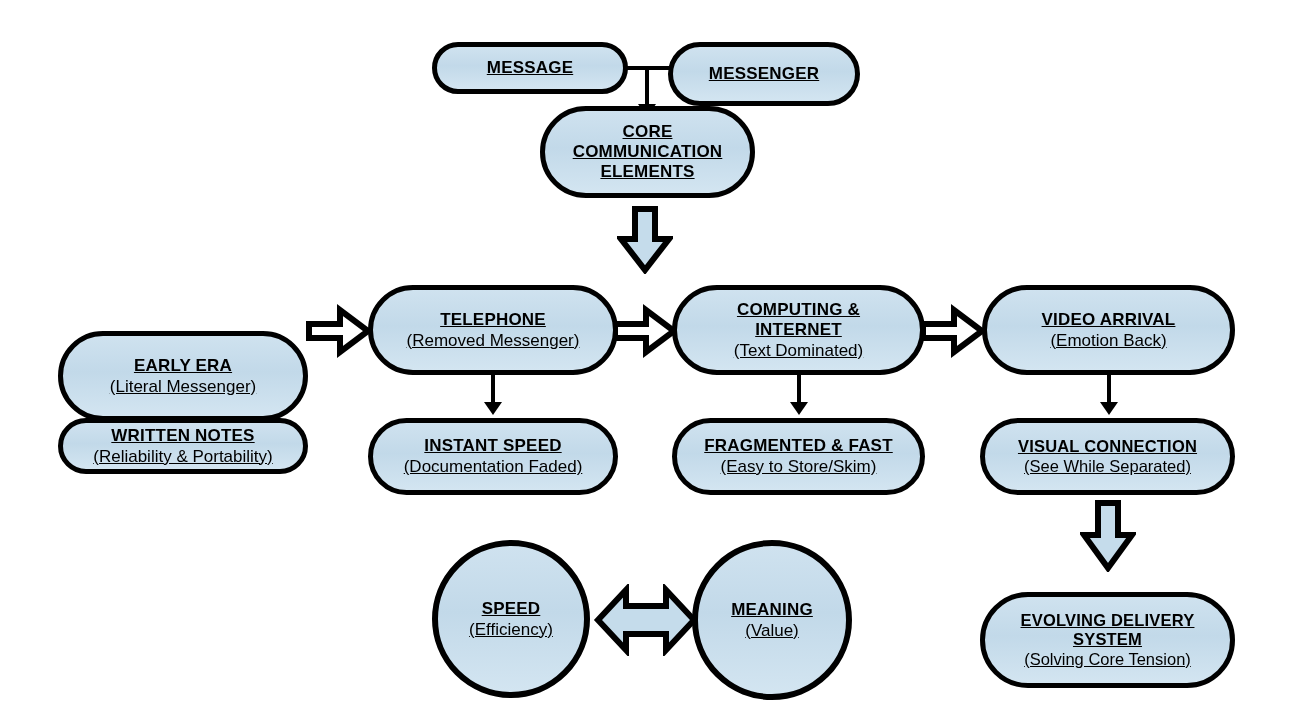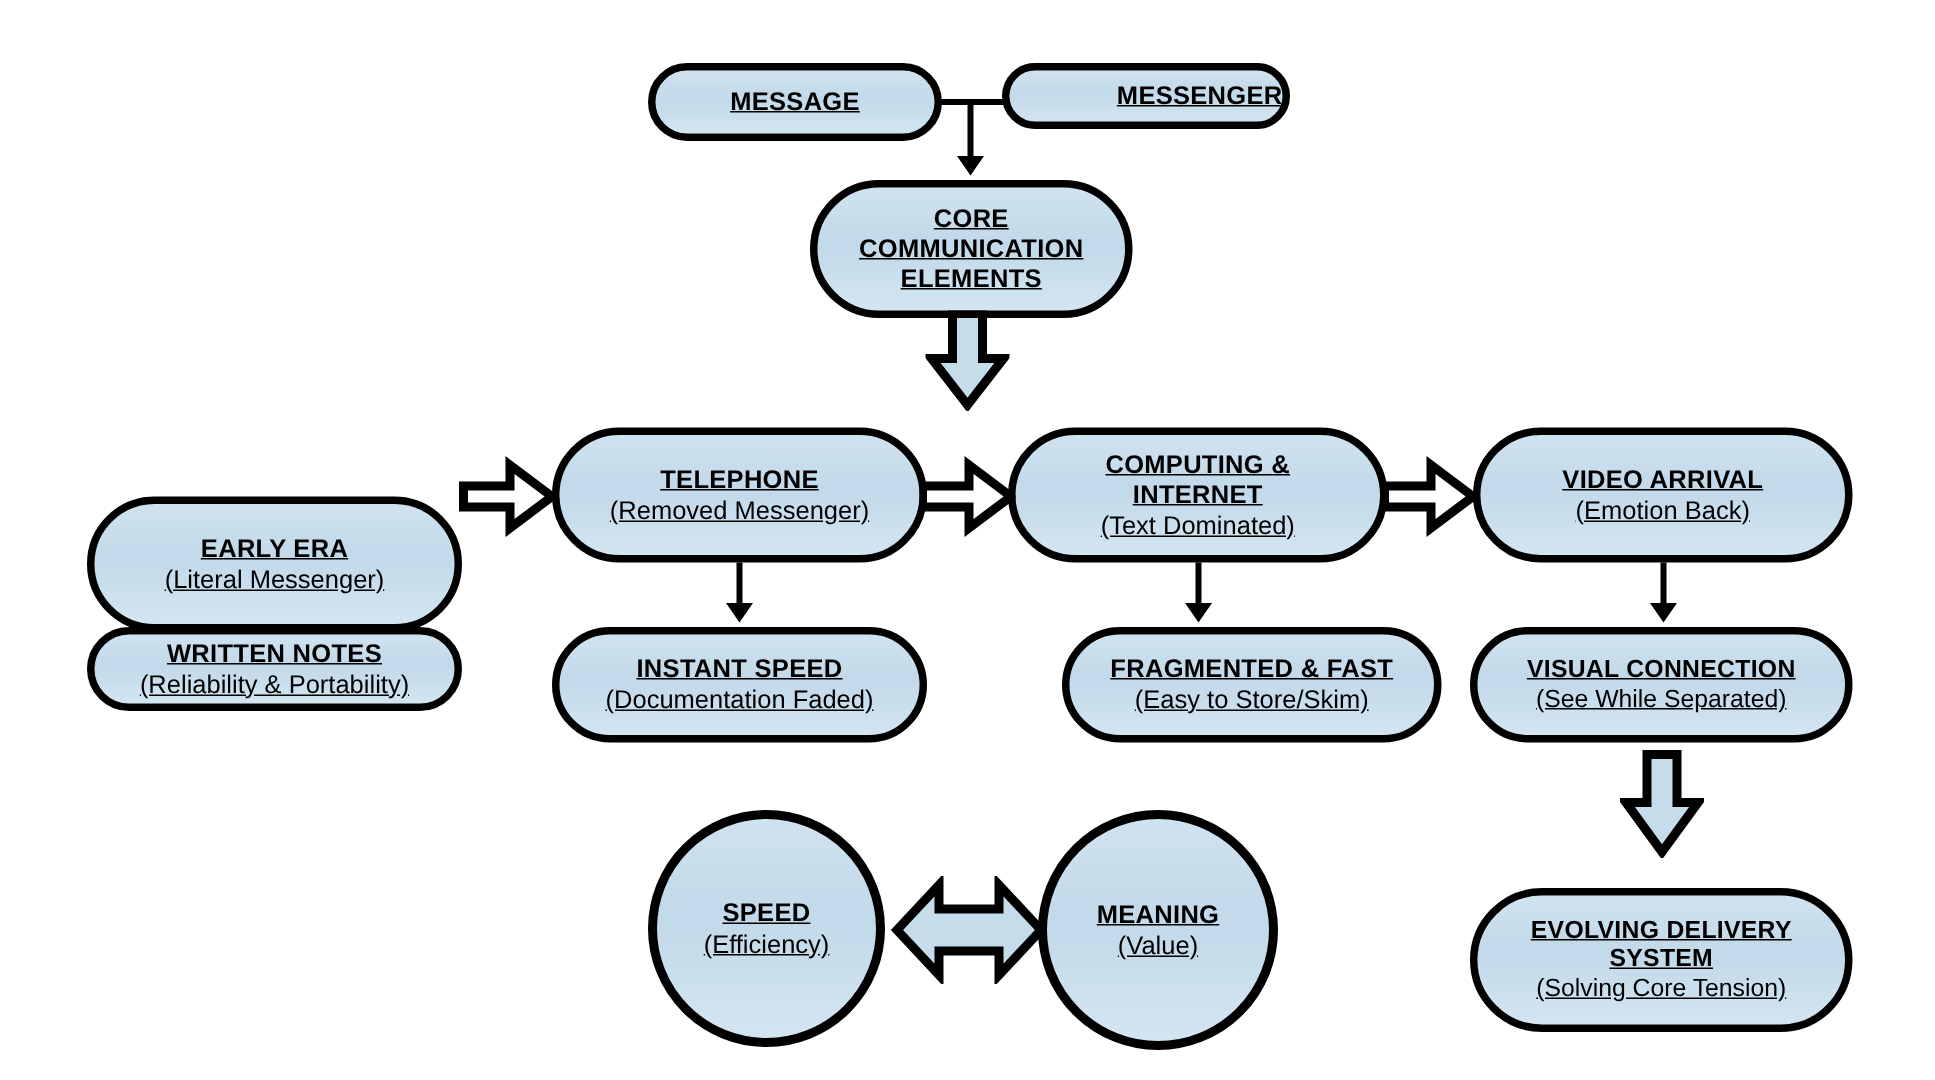--- a/index.html
+++ b/index.html
@@ -66,30 +66,30 @@
 </style>
 </head>
 <body>
 
 <div id="stage">
 
   <div class="node pill" style="left:432px;top:42px;width:196px;height:52px;">
     <div class="title">MESSAGE</div>
   </div>
 
-  <div class="node pill" style="left:668px;top:42px;width:192px;height:44px;align-items:flex-end;">
+  <div class="node pill" style="left:668px;top:42px;width:192px;height:64px;">
     <div class="title">MESSENGER</div>
   </div>
 
   <div class="hline" style="left:624px;top:66px;width:48px;"></div>
 
   <div class="vline" style="left:645px;top:66px;height:42px;"></div>
   <div class="tip-down" style="left:638px;top:104px;"></div>
 
-  <div class="node pill" style="left:540px;top:120px;width:215px;height:92px;">
+  <div class="node pill" style="left:540px;top:106px;width:215px;height:92px;">
     <div class="title">CORE</div>
     <div class="title">COMMUNICATION</div>
     <div class="title">ELEMENTS</div>
   </div>
 
   <svg class="blockarrow" style="left:617px;top:206px;" width="56" height="68" viewBox="0 0 56 68">
     <polygon points="18,3 38,3 38,33 52,33 28,64 4,33 18,33" fill="#c5dceb" stroke="#000000" stroke-width="6" stroke-linejoin="miter"></polygon>
   </svg>
 
   <div class="node pill" style="left:58px;top:296px;width:250px;height:90px;margin-top:35px;">
@@ -140,21 +140,21 @@
   <div class="node pill" style="left:58px;top:418px;width:250px;height:56px;">
     <div class="title">WRITTEN NOTES</div>
     <div class="sub">(Reliability &amp; Portability)</div>
   </div>
 
   <div class="node pill" style="left:368px;top:418px;width:250px;height:77px;">
     <div class="title">INSTANT SPEED</div>
     <div class="sub">(Documentation Faded)</div>
   </div>
 
-  <div class="node pill" style="left:708px;top:418px;width:253px;height:77px;">
+  <div class="node pill" style="left:672px;top:418px;width:253px;height:77px;">
     <div class="title">FRAGMENTED &amp; FAST</div>
     <div class="sub">(Easy to Store/Skim)</div>
   </div>
 
   <div class="node pill t-sm" style="left:980px;top:418px;width:255px;height:77px;">
     <div class="title">VISUAL CONNECTION</div>
     <div class="sub">(See While Separated)</div>
   </div>
 
   <svg class="blockarrow" style="left:1080px;top:500px;" width="56" height="72" viewBox="0 0 56 72">

